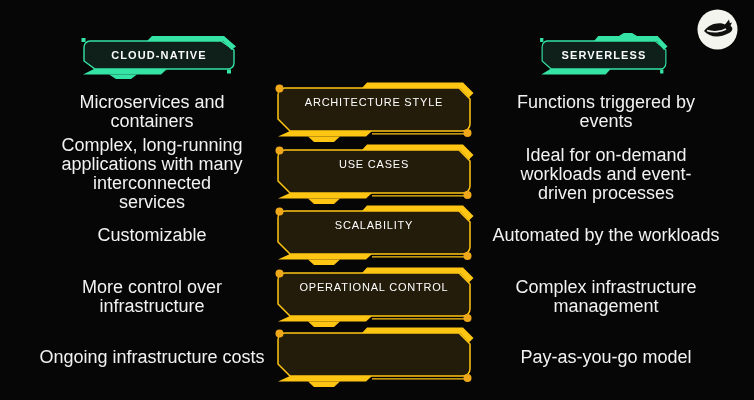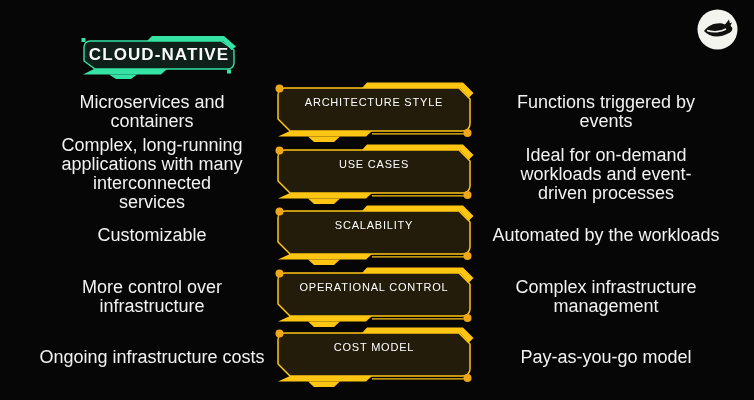--- a/index.html
+++ b/index.html
@@ -8,21 +8,21 @@
     background:#060606;
     font-family:"Liberation Sans","DejaVu Sans",sans-serif;
     color:#f2f2f2;
   }
   
   .badge{position:absolute;height:48px;}
   .badge svg{position:absolute;inset:0;width:100%;height:100%;}
   .badge .badge-label{
     position:absolute;left:0;right:0;top:8px;height:28px;
     display:flex;align-items:center;justify-content:center;
-    font-size:17px;font-weight:bold;letter-spacing:1.1px;color:#fafafa;
+    font-size:11px;font-weight:bold;letter-spacing:1.1px;color:#fafafa;
   }
   .badge-left{left:79px;top:33px;width:160px;}
   .badge-right{left:538px;top:33px;width:132px;}
   
   .logo{position:absolute;left:696px;top:8px;width:43px;height:43px;}
   
   .row{
     position:absolute;left:0;width:754px;height:62px;
     display:flex;align-items:center;box-sizing:border-box;padding-left:30px;
   }
@@ -56,20 +56,31 @@
       <path d="M5,14 A6,6 0 0 1 11,8 H142 L155,17 V30 A6,6 0 0 1 149,36 H16 L5,28 Z" fill="#0E2019" stroke="#35E3A5" stroke-width="1.4"></path>
       <polygon points="68,8 73,3 145,3 157,13.5 152.5,17 144,8" fill="#35E3A5"></polygon>
       <polygon points="15,36 88,36 82,41.5 4,41.5" fill="#35E3A5"></polygon>
       <polygon points="30,41.5 58,41.5 52,46 37,46" fill="#35E3A5"></polygon>
       <rect x="2.5" y="5" width="4" height="4" fill="#35E3A5"></rect>
       <rect x="148" y="36.5" width="4" height="4" fill="#35E3A5"></rect>
     </svg>
     <span class="badge-label">CLOUD-NATIVE</span>
   </div>
 
+  <div class="badge badge-right">
+    <svg viewBox="0 0 160 48" preserveAspectRatio="none">
+      <path d="M5,14 A6,6 0 0 1 11,8 H142 L155,17 V30 A6,6 0 0 1 149,36 H16 L5,28 Z" fill="#0E2019" stroke="#35E3A5" stroke-width="1.4"></path>
+      <polygon points="68,8 73,3 145,3 157,13.5 152.5,17 144,8" fill="#35E3A5"></polygon>
+      <polygon points="98,3 120,3 114,0 104,0" fill="#35E3A5"></polygon>
+      <polygon points="15,36 88,36 82,41.5 4,41.5" fill="#35E3A5"></polygon>
+      <rect x="2.5" y="5" width="4" height="4" fill="#35E3A5"></rect>
+      <rect x="148" y="36.5" width="4" height="4" fill="#35E3A5"></rect>
+    </svg>
+    <span class="badge-label">SERVERLESS</span>
+  </div>
 
   <div class="logo">
     <svg viewBox="0 0 43 43">
       <circle cx="21.5" cy="21.5" r="20" fill="#F4F4EF"></circle>
       <path d="M8,23 C13,16 23,13.5 29,16.5 L33,11.5 L34.5,18 C37.5,19.5 37,23.5 32,25.5 C23,30.5 13,29 8,23 Z" fill="#10100e"></path>
       <path d="M29,16.5 L36,14.5 L33,20.5 Z" fill="#10100e"></path>
       <path d="M11,22.5 C17,24.5 25,24 30,21" stroke="#F4F4EF" stroke-width="1.6" fill="none"></path>
     </svg>
   </div>
 
@@ -164,20 +175,19 @@
     <div class="cell-center">
       <svg viewBox="0 0 200 62">
         <path d="M4,14 A7,7 0 0 1 11,7 H185 L196,18 V43 A7,7 0 0 1 189,50 H16 L4,38 Z" fill="#231C0A" stroke="#FFC513" stroke-width="1.5"></path>
         <polygon points="88,7 93,1.5 189,1.5 199.5,12 195,16.5 186,7" fill="#FFC513"></polygon>
         <polygon points="16,50 98,50 92,55.5 4,55.5" fill="#FFC513"></polygon>
         <polygon points="34,55.5 66,55.5 60,61 40,61" fill="#FFC513"></polygon>
         <line x1="98" y1="52.8" x2="190" y2="52.8" stroke="#FFC513" stroke-width="1.2"></line>
         <circle cx="5.5" cy="7.5" r="4" fill="#F0A81B"></circle>
         <circle cx="193.5" cy="52" r="4" fill="#F0A81B"></circle>
       </svg>
-      <span class="box-label">COST MODEL</span>
     </div>
     <div class="cell-right">
       <p class="side-text">Pay-as-you-go model</p>
     </div>
   </div>
 
 </div>
 
 </body></html>

